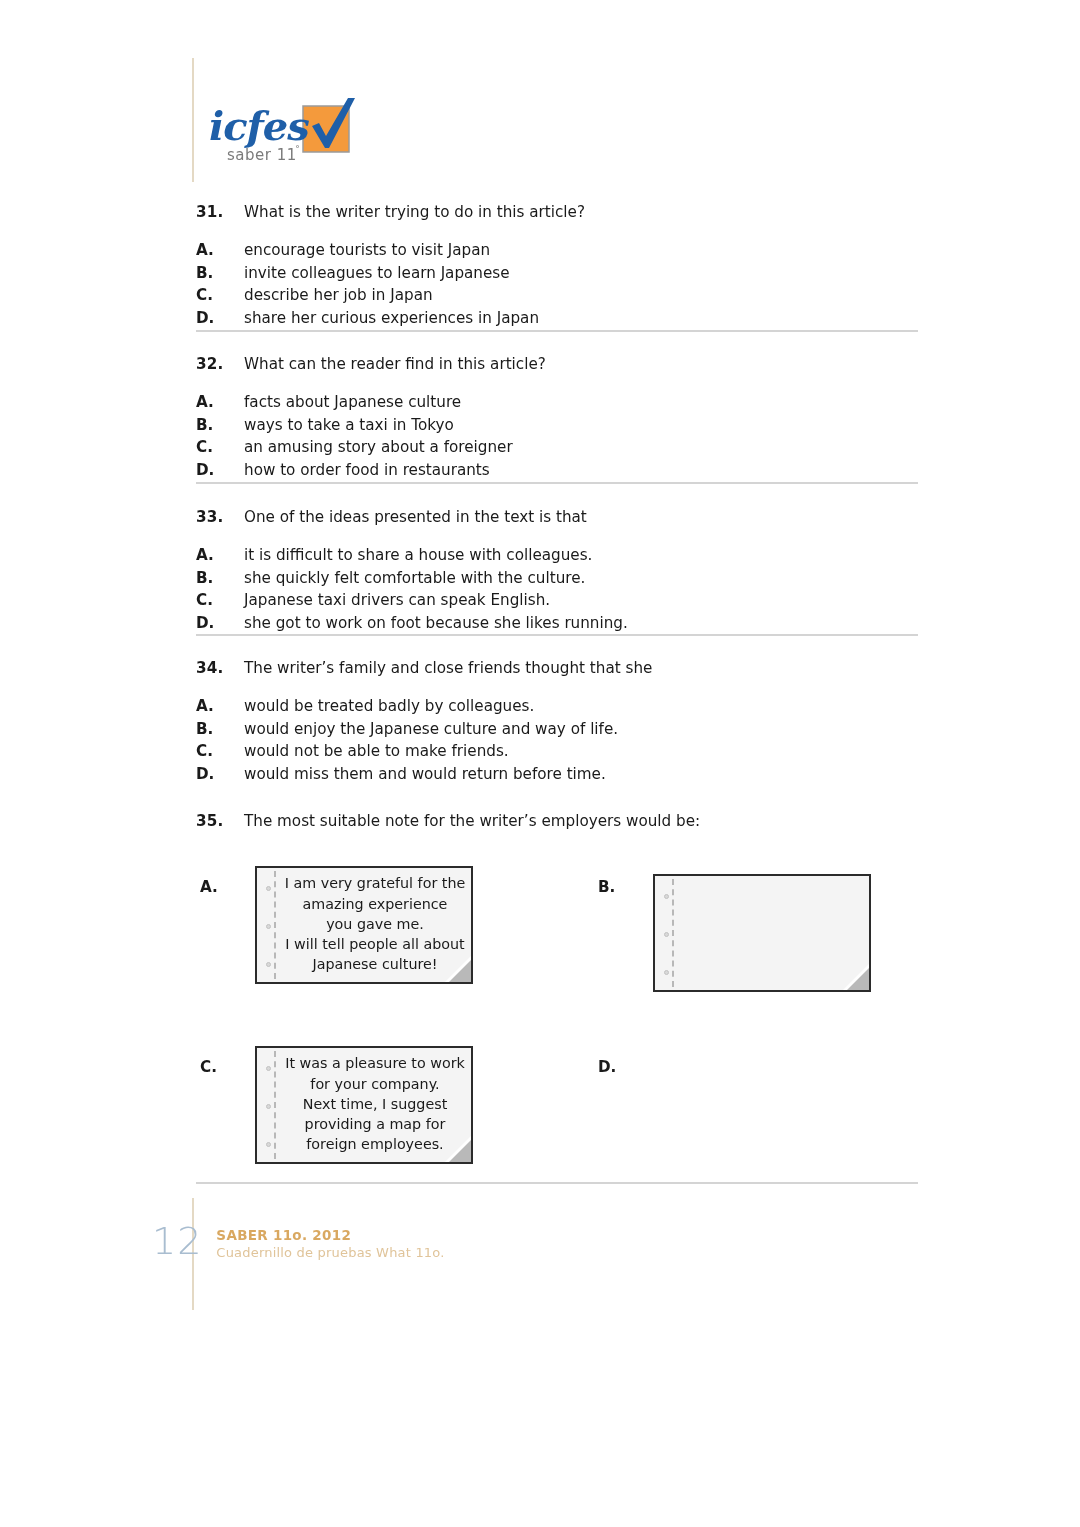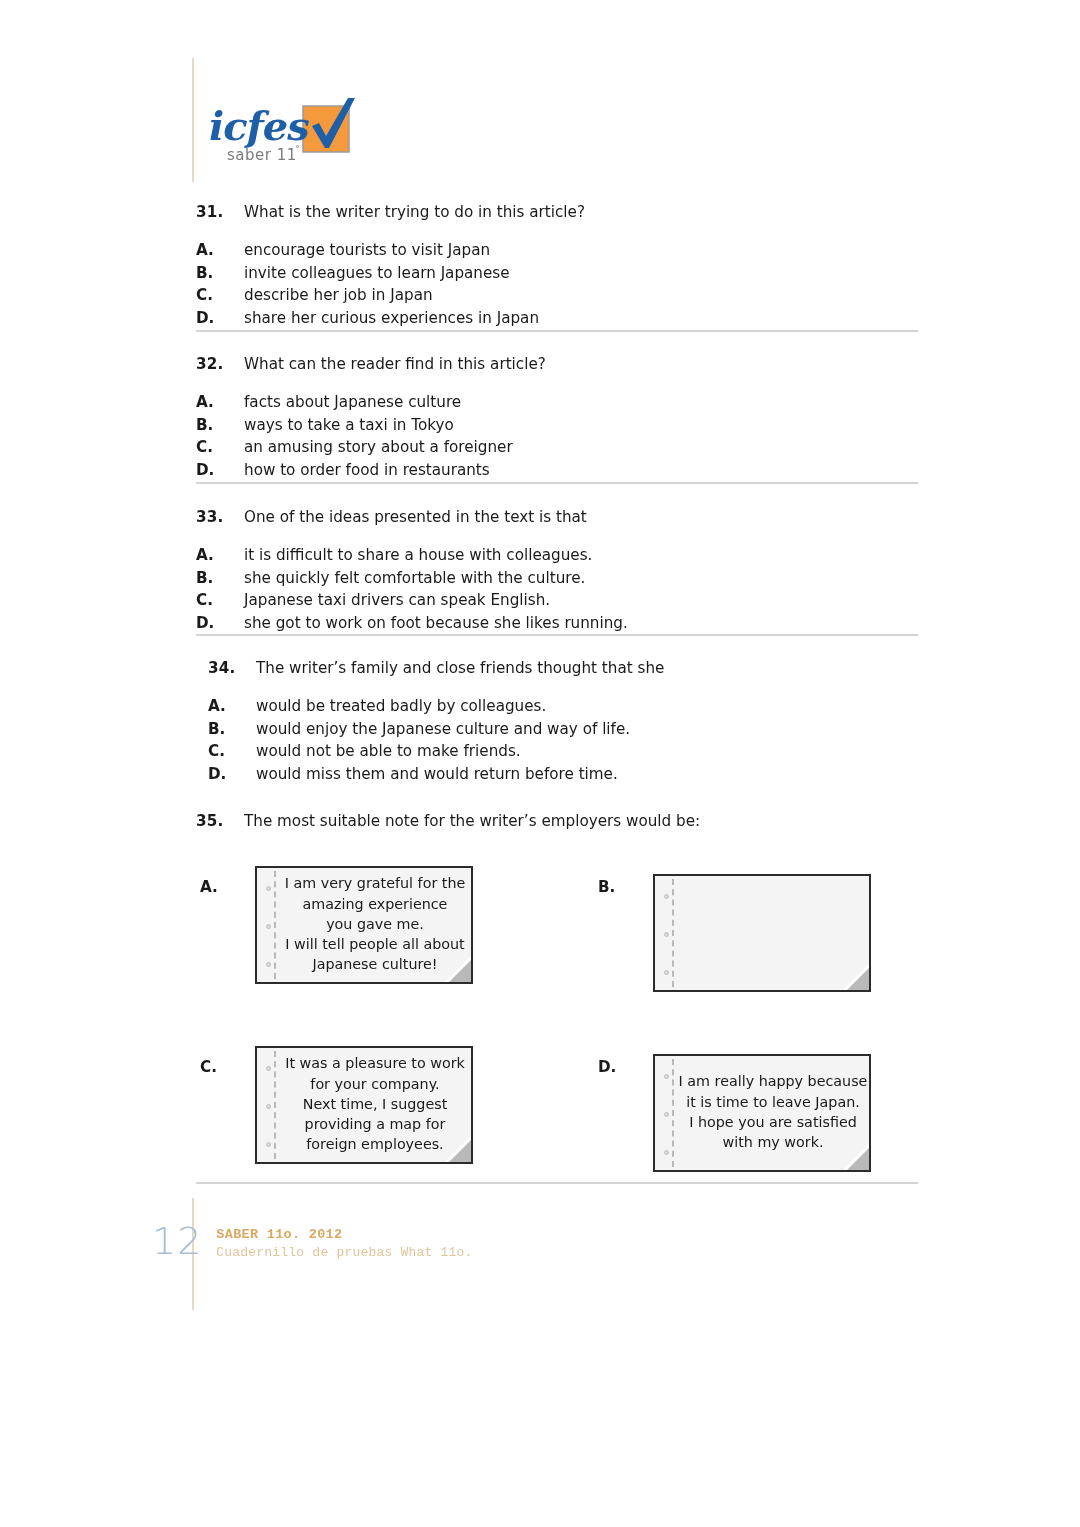--- a/index.html
+++ b/index.html
@@ -197,21 +197,20 @@
     color: #a9bdd0;
     line-height: 1;
     margin-right: 14px;
     letter-spacing: 1px;
     font-weight: 300;
   }
   .footer-texts {
     display: flex;
     flex-direction: column;
     padding-top: 4px;
-    font-family: Liberation Mono, monospace;
   }
   .footer-title {
     font-size: 13.5px;
     font-weight: bold;
     color: #d9a861;
     letter-spacing: .3px;
     line-height: 1.35;
   }
   .footer-sub {
     font-size: 13px;
@@ -313,21 +312,21 @@
         <span class="opt-text">Japanese taxi drivers can speak English.</span>
       </div>
       <div class="opt">
         <span class="opt-letter">D.</span>
         <span class="opt-text">she got to work on foot because she likes running.</span>
       </div>
     </div>
   </div>
   <div class="sep" style="top:634px;"></div>
 
-  <div class="qblock" style="top:659px;margin-left:12px;">
+  <div class="qblock" style="top:659px;">
     <div class="q-head">
       <span class="q-num">34.</span>
       <span class="q-text">The writer’s family and close friends thought that she</span>
     </div>
     <div class="opts">
       <div class="opt">
         <span class="opt-letter">A.</span>
         <span class="opt-text">would be treated badly by colleagues.</span>
       </div>
       <div class="opt">
@@ -400,35 +399,20 @@
         <span class="note-line">foreign employees.</span>
       </div>
       <div class="fold">
           <span class="fold-edge"></span>
         </div>
     </div>
   </div>
 
   <div class="note-opt" style="left:598px; top:1046px; width:340px; height:126px;">
     <span class="note-letter">D.</span>
-    <div class="note-card" style="top:8px;">
-      <div class="perf"></div>
-      <div class="perf-hole" style="top:18px;"></div>
-      <div class="perf-hole" style="top:56px;"></div>
-      <div class="perf-hole" style="top:94px;"></div>
-      <div class="note-body">
-        <span class="note-line">I am really happy because</span>
-        <span class="note-line">it is time to leave Japan.</span>
-        <span class="note-line">I hope you are satisfied</span>
-        <span class="note-line">with my work.</span>
-      </div>
-      <div class="fold">
-          <span class="fold-edge"></span>
-        </div>
-    </div>
   </div>
 
   <div class="sep" style="top:1182px;"></div>
 
   <div class="footer">
     <div class="footer-page">12</div>
     <div class="footer-texts">
       <div class="footer-title">SABER 11o. 2012</div>
       <div class="footer-sub">Cuadernillo de pruebas What 11o.</div>
     </div>

